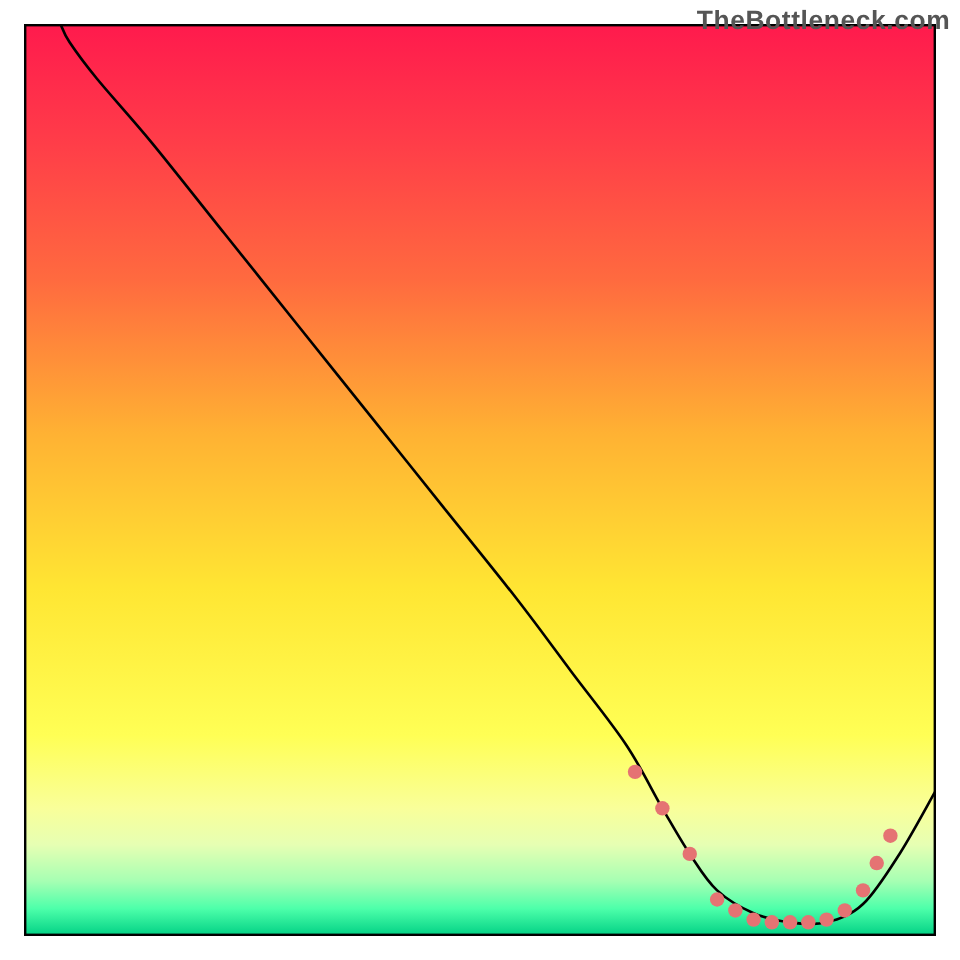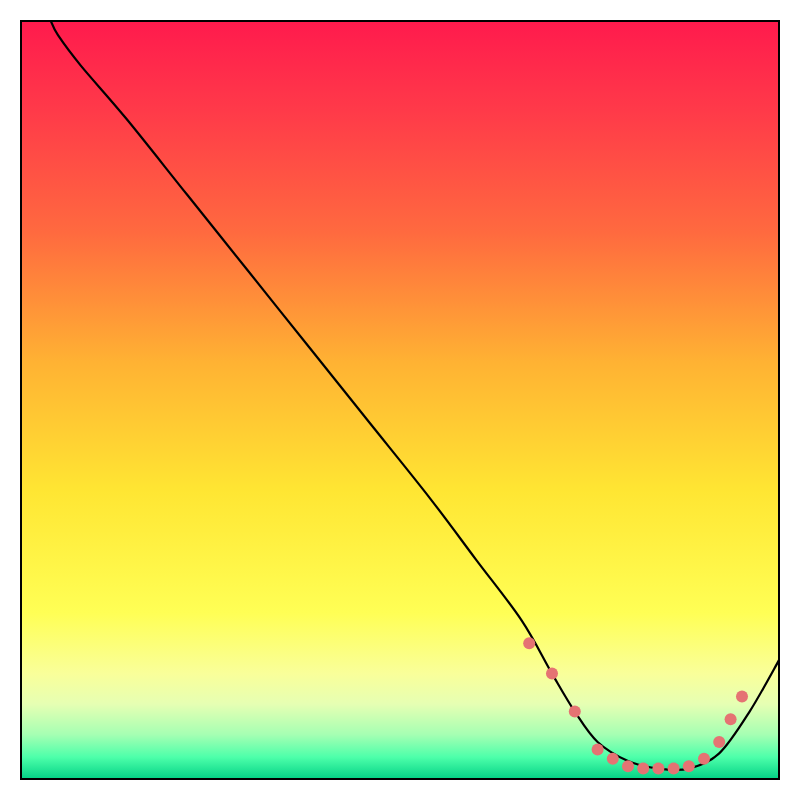--- a/index.html
+++ b/index.html
@@ -60,20 +60,21 @@
     border: 2px solid #000000;
     box-sizing: border-box;
     z-index: 2;
     pointer-events: none;
   }
 </style>
 </head>
 <body>
 
 <div class="chart-wrap">
+  <div class="watermark">TheBottleneck.com</div>
   <div class="plot">
     <svg class="gradient-bg" viewBox="0 0 100 100" preserveAspectRatio="none">
       <defs>
         <linearGradient id="bg-grad" x1="0" y1="0" x2="0" y2="1">
             <stop offset="0%" stop-color="#ff1a4d"></stop>
             <stop offset="12%" stop-color="#ff3a49"></stop>
             <stop offset="28%" stop-color="#ff6a3f"></stop>
             <stop offset="45%" stop-color="#ffb233"></stop>
             <stop offset="62%" stop-color="#ffe633"></stop>
             <stop offset="78%" stop-color="#ffff55"></stop>

